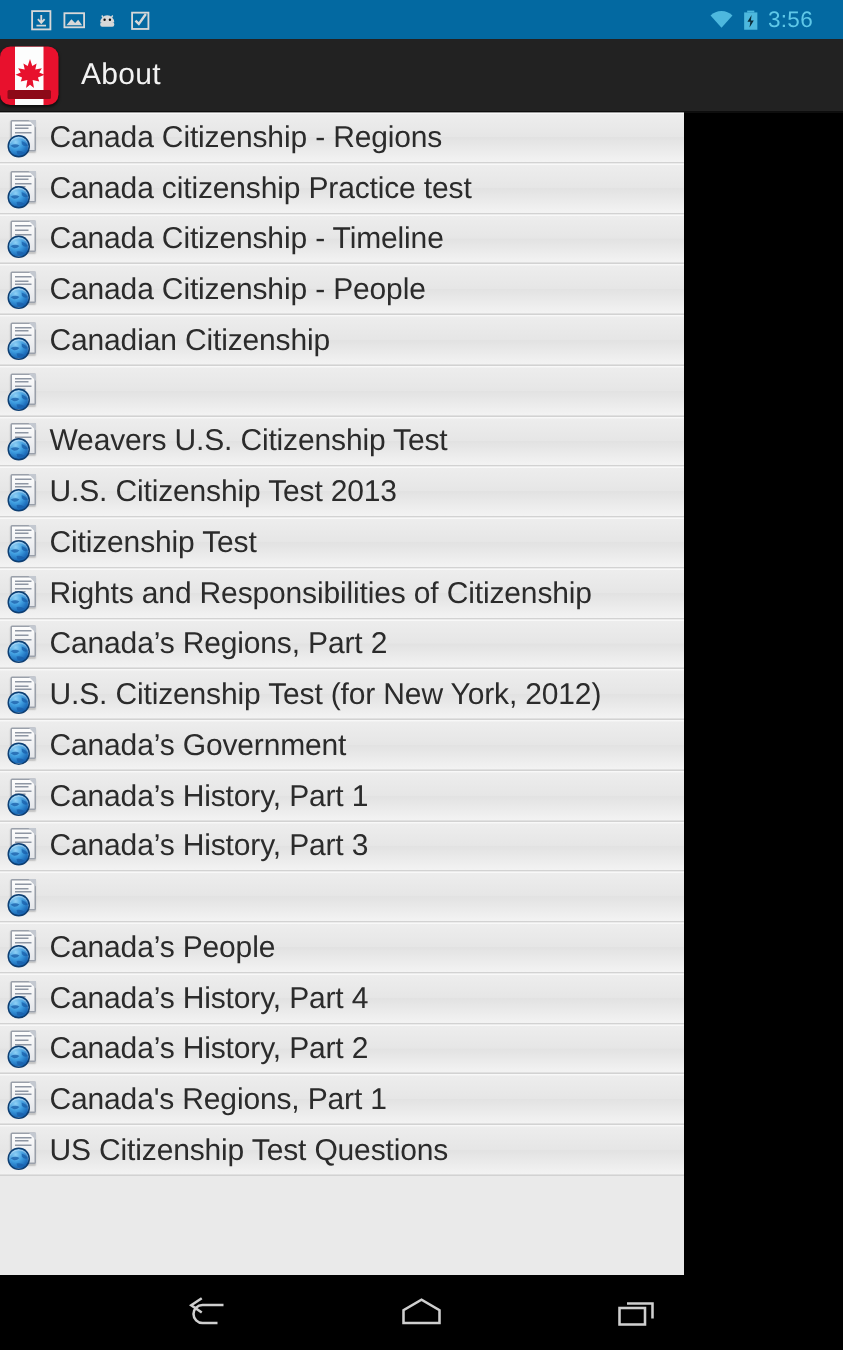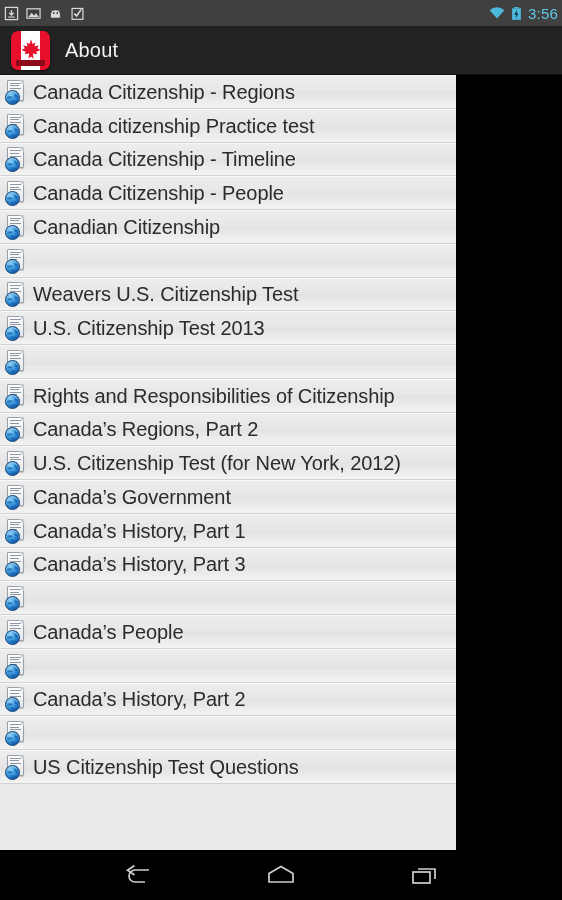--- a/index.html
+++ b/index.html
@@ -7,37 +7,37 @@
     width:562px; height:900px;
     background:#000;
     font-family:"Liberation Sans", sans-serif;
     overflow:hidden;
   }
   #screen { position:relative; width:562px; height:900px; background:#000; }
 
   
   .statusbar {
     position:absolute; top:0; left:0; width:562px; height:26px;
-    background:#404040; display:flex; align-items:center;
-    padding:0 4px;
+    background:#0369a1; display:flex; align-items:center;
+    padding:0 20px;
   }
   .status-left { display:flex; align-items:center; gap:7px; }
   .status-right { margin-left:auto; display:flex; align-items:center; gap:5px; }
   .sb-icon { width:15px; height:15px; display:block; }
   .clock {
     color:#5fc8e8; font-size:15px; letter-spacing:.2px;
     font-family:"Liberation Sans", sans-serif; line-height:1;
     padding-left:1px;
   }
 
   
   .actionbar {
     position:absolute; top:26px; left:0; width:562px; height:49px;
     background:#222222; display:flex; align-items:center;
-    padding-left:11px; border-bottom:1px solid #0d0d0d;
+    border-bottom:1px solid #0d0d0d;
   }
   .app-icon {
     width:39px; height:39px; border-radius:7px; position:relative;
     overflow:hidden; background:#e8112d; flex:0 0 auto;
     box-shadow:0 1px 2px rgba(0,0,0,.6);
   }
   .app-icon .white-band {
     position:absolute; left:25%; top:0; width:50%; height:100%;
     background:#fdfdfd;
   }
@@ -329,20 +329,21 @@
             <i></i>
           </span>
           <span class="globe">
             <svg width="15" height="15" viewBox="0 0 15 15">
               <path d="M1 6.2 Q4 4.4 7 6 Q5 8 3 7.4 Z" fill="#1a5ea8" opacity=".75"></path>
               <path d="M8.4 3 Q11 3.6 12.6 6.2 Q10 7 8.6 5.2 Z" fill="#1a5ea8" opacity=".75"></path>
               <path d="M5 9.6 Q8 9 10.4 10.8 Q8 12.6 5.6 11.6 Z" fill="#1a5ea8" opacity=".75"></path>
             </svg>
           </span>
         </span>
+        <span class="row-label">Citizenship Test</span>
       </div>
       <div class="row">
         <span class="row-icon">
           <span class="page"></span>
           <span class="lines">
             <i></i>
             <i></i>
             <i></i>
             <i></i>
           </span>
@@ -498,20 +499,21 @@
             <i></i>
           </span>
           <span class="globe">
             <svg width="15" height="15" viewBox="0 0 15 15">
               <path d="M1 6.2 Q4 4.4 7 6 Q5 8 3 7.4 Z" fill="#1a5ea8" opacity=".75"></path>
               <path d="M8.4 3 Q11 3.6 12.6 6.2 Q10 7 8.6 5.2 Z" fill="#1a5ea8" opacity=".75"></path>
               <path d="M5 9.6 Q8 9 10.4 10.8 Q8 12.6 5.6 11.6 Z" fill="#1a5ea8" opacity=".75"></path>
             </svg>
           </span>
         </span>
+        <span class="row-label">Canada’s History, Part 4</span>
       </div>
       <div class="row">
         <span class="row-icon">
           <span class="page"></span>
           <span class="lines">
             <i></i>
             <i></i>
             <i></i>
             <i></i>
           </span>
@@ -535,20 +537,21 @@
             <i></i>
           </span>
           <span class="globe">
             <svg width="15" height="15" viewBox="0 0 15 15">
               <path d="M1 6.2 Q4 4.4 7 6 Q5 8 3 7.4 Z" fill="#1a5ea8" opacity=".75"></path>
               <path d="M8.4 3 Q11 3.6 12.6 6.2 Q10 7 8.6 5.2 Z" fill="#1a5ea8" opacity=".75"></path>
               <path d="M5 9.6 Q8 9 10.4 10.8 Q8 12.6 5.6 11.6 Z" fill="#1a5ea8" opacity=".75"></path>
             </svg>
           </span>
         </span>
+        <span class="row-label">Canada's Regions, Part 1</span>
       </div>
       <div class="row">
         <span class="row-icon">
           <span class="page"></span>
           <span class="lines">
             <i></i>
             <i></i>
             <i></i>
             <i></i>
           </span>

